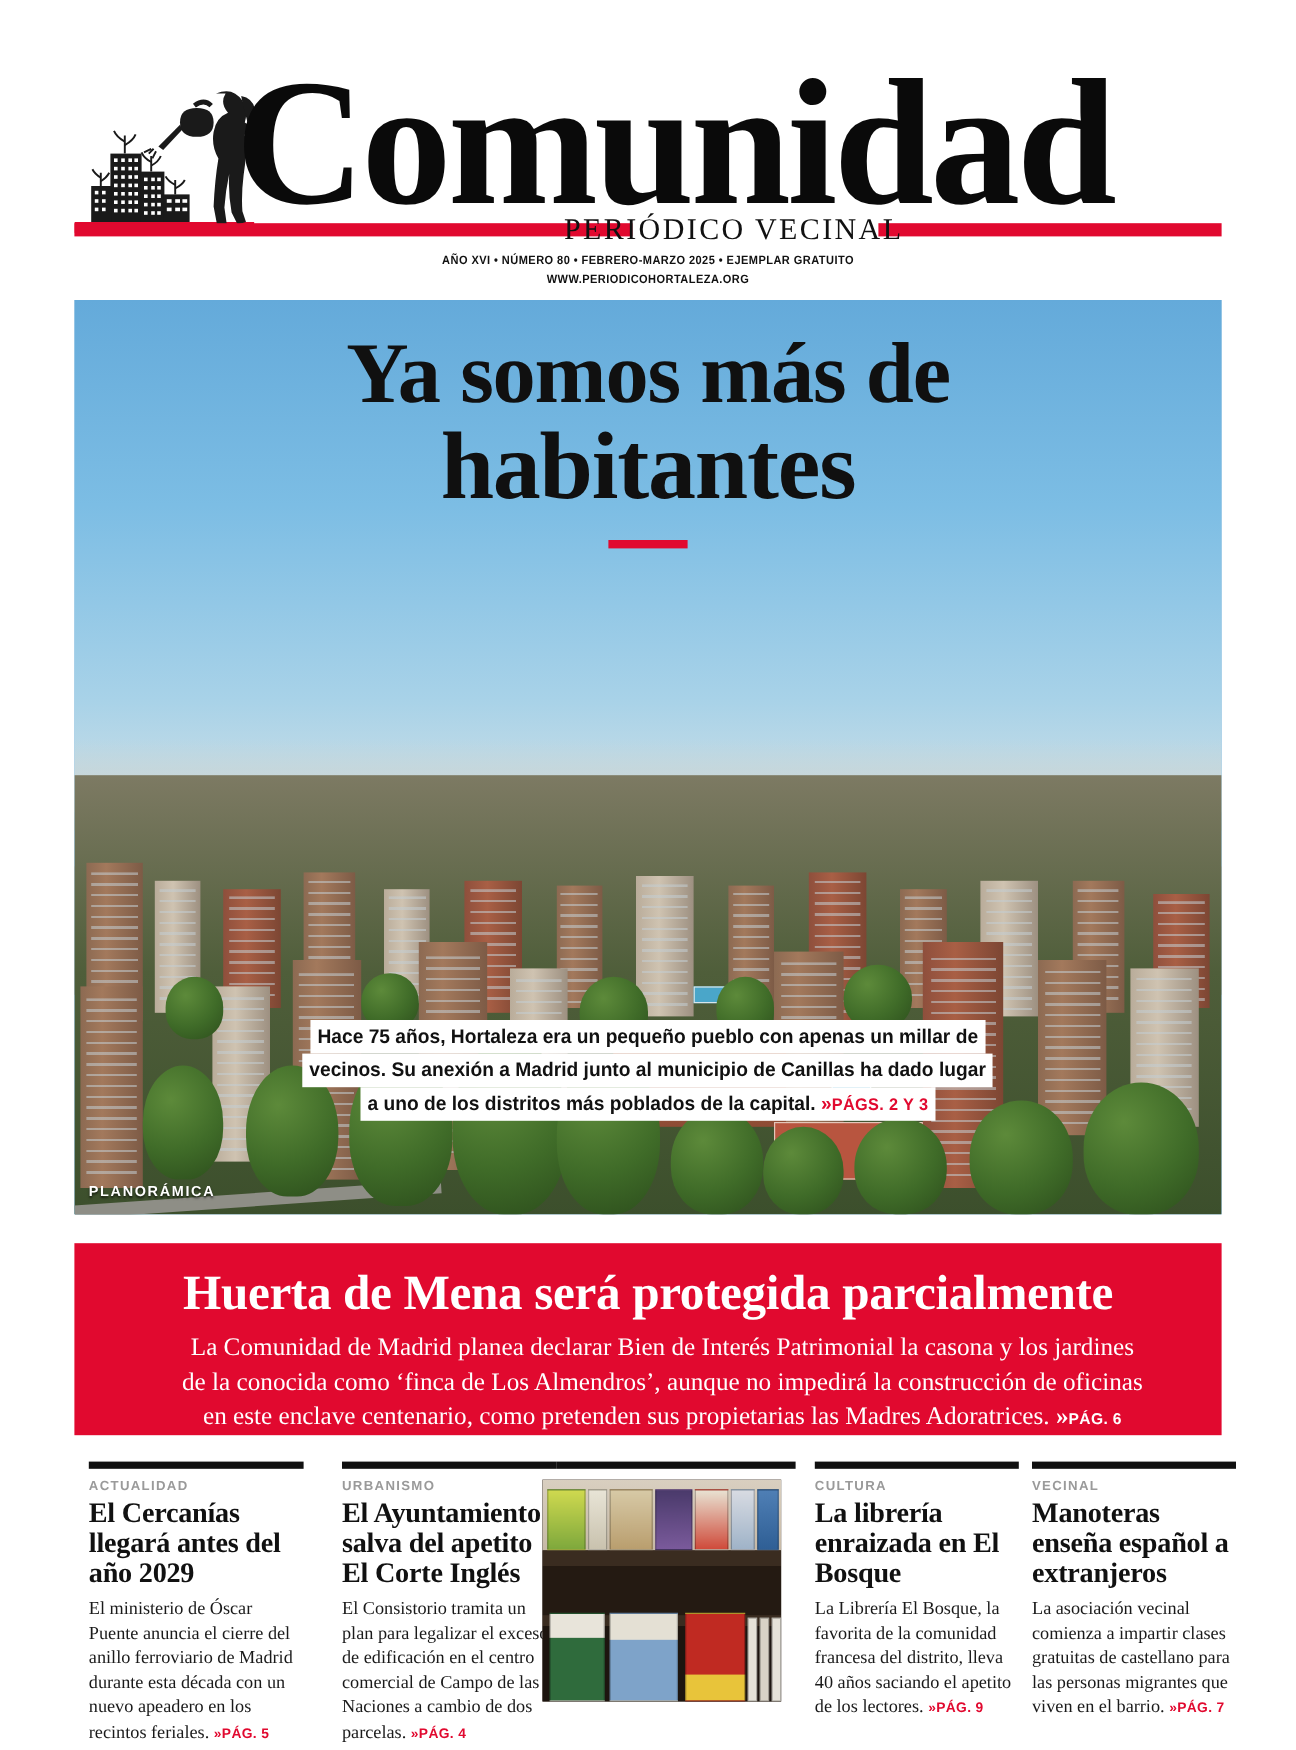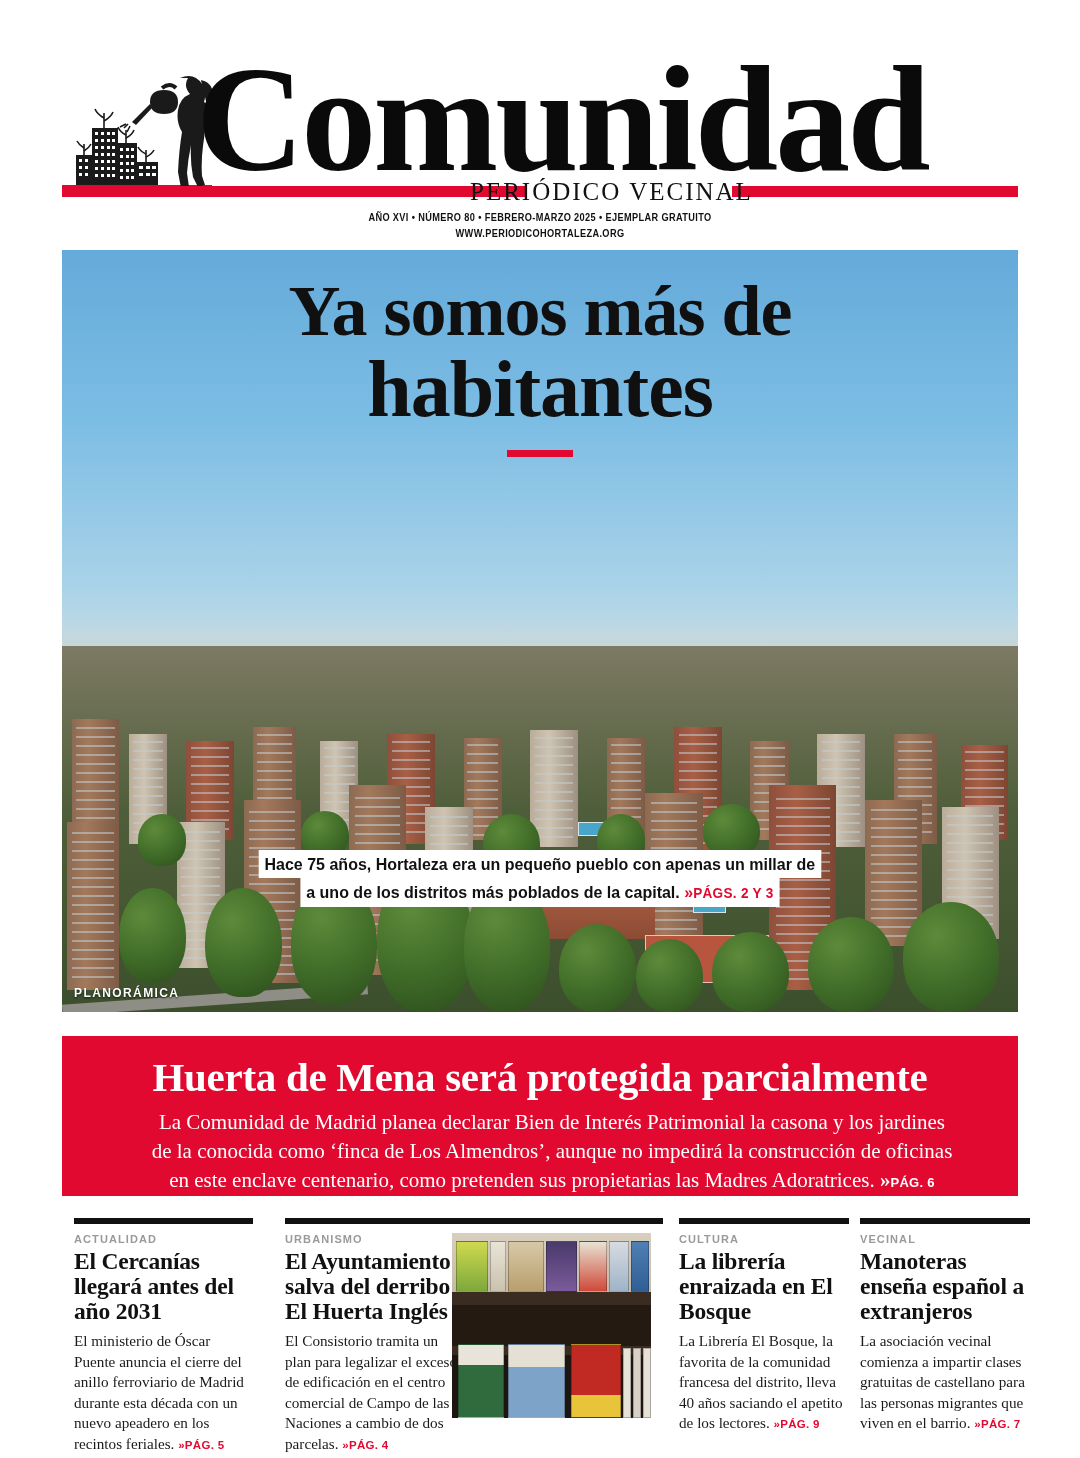--- a/index.html
+++ b/index.html
@@ -398,48 +398,49 @@
     </div>
 
     <div class="hero-head">
       <div class="hl-1">Ya somos más de</div>
       <div class="hl-3">habitantes</div>
       <div class="hl-dash"></div>
     </div>
 
     <div class="hero-lead">
       <div><span class="line">Hace 75 años, Hortaleza era un pequeño pueblo con apenas un millar de</span></div>
+      <div><span class="line">vecinos. Su anexión a Madrid junto al municipio de Canillas ha dado lugar</span></div>
       <div><span class="line"><span>a uno de los distritos más poblados de la capital.</span>&nbsp;<span class="chev">»</span><span class="pagref">PÁGS. 2 Y 3</span></span></div>
     </div>
 
     <div class="photo-credit">PLANORÁMICA</div>
   </div>
 
   <div class="banner">
     <div class="banner-title">Huerta de Mena será protegida parcialmente</div>
     <div class="banner-body">
       <div>La Comunidad de Madrid planea declarar Bien de Interés Patrimonial la casona y los jardines</div>
       <div>de la conocida como ‘finca de Los Almendros’, aunque no impedirá la construcción de oficinas</div>
       <div><span>en este enclave centenario, como pretenden sus propietarias las Madres Adoratrices.</span>&nbsp;<span class="chev">»</span><span class="pagref">PÁG. 6</span></div>
     </div>
   </div>
 
   <div class="cols">
 
     <div class="col" style="left:0px; width:179px;">
       <div class="col-rule"></div>
       <div class="kicker">ACTUALIDAD</div>
-      <div class="col-head">El Cercanías llegará antes del año 2031</div>
+      <div class="col-head">El Cercanías llegará antes del año 2029</div>
       <div class="col-body"><span>El ministerio de Óscar Puente anuncia el cierre del anillo ferroviario de Madrid durante esta década con un nuevo apeadero en los recintos feriales.</span>&nbsp;<span class="pagref">»</span><span class="pagref">PÁG. 5</span></div>
     </div>
 
     <div class="col" style="left:211px; width:179px;">
       <div class="col-rule"></div>
       <div class="kicker">URBANISMO</div>
-      <div class="col-head">El Ayuntamiento salva del derribo El Huerta Inglés</div>
+      <div class="col-head">El Ayuntamiento salva del apetito El Corte Inglés</div>
       <div class="col-body"><span>El Consistorio tramita un plan para legalizar el exceso de edificación en el centro comercial de Campo de las Naciones a cambio de dos parcelas.</span>&nbsp;<span class="pagref">»</span><span class="pagref">PÁG. 4</span></div>
     </div>
 
     <div class="col" style="left:390px; width:199px;">
       <div class="col-rule"></div>
     </div>
     <div class="colphoto" style="left:390px; top:15px; width:199px; height:185px;">
       <div class="shelf-top">
         <div class="bk" style="left:2%;  width:16%; height:86%; background:linear-gradient(180deg,#cfd94f,#7ea83c);"></div>
         <div class="bk" style="left:19%; width:8%;  height:86%; background:linear-gradient(180deg,#e8e4d6,#c9c2ae);"></div>

